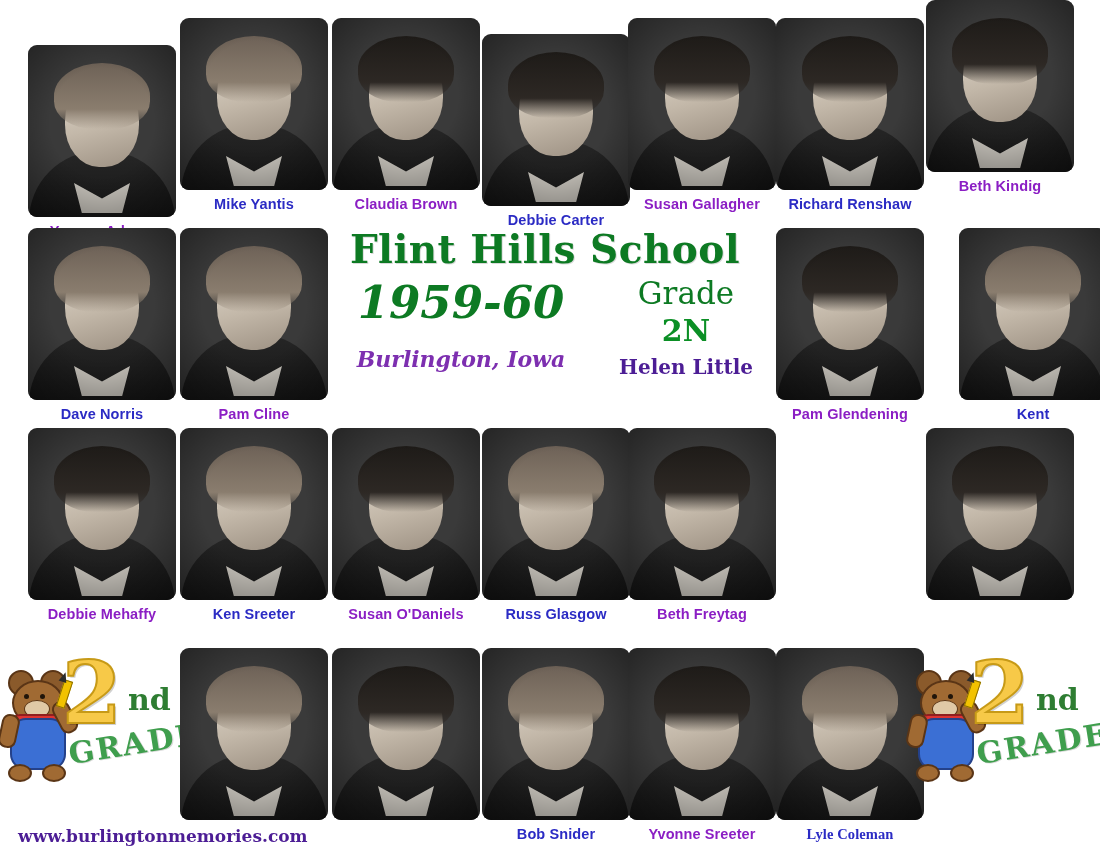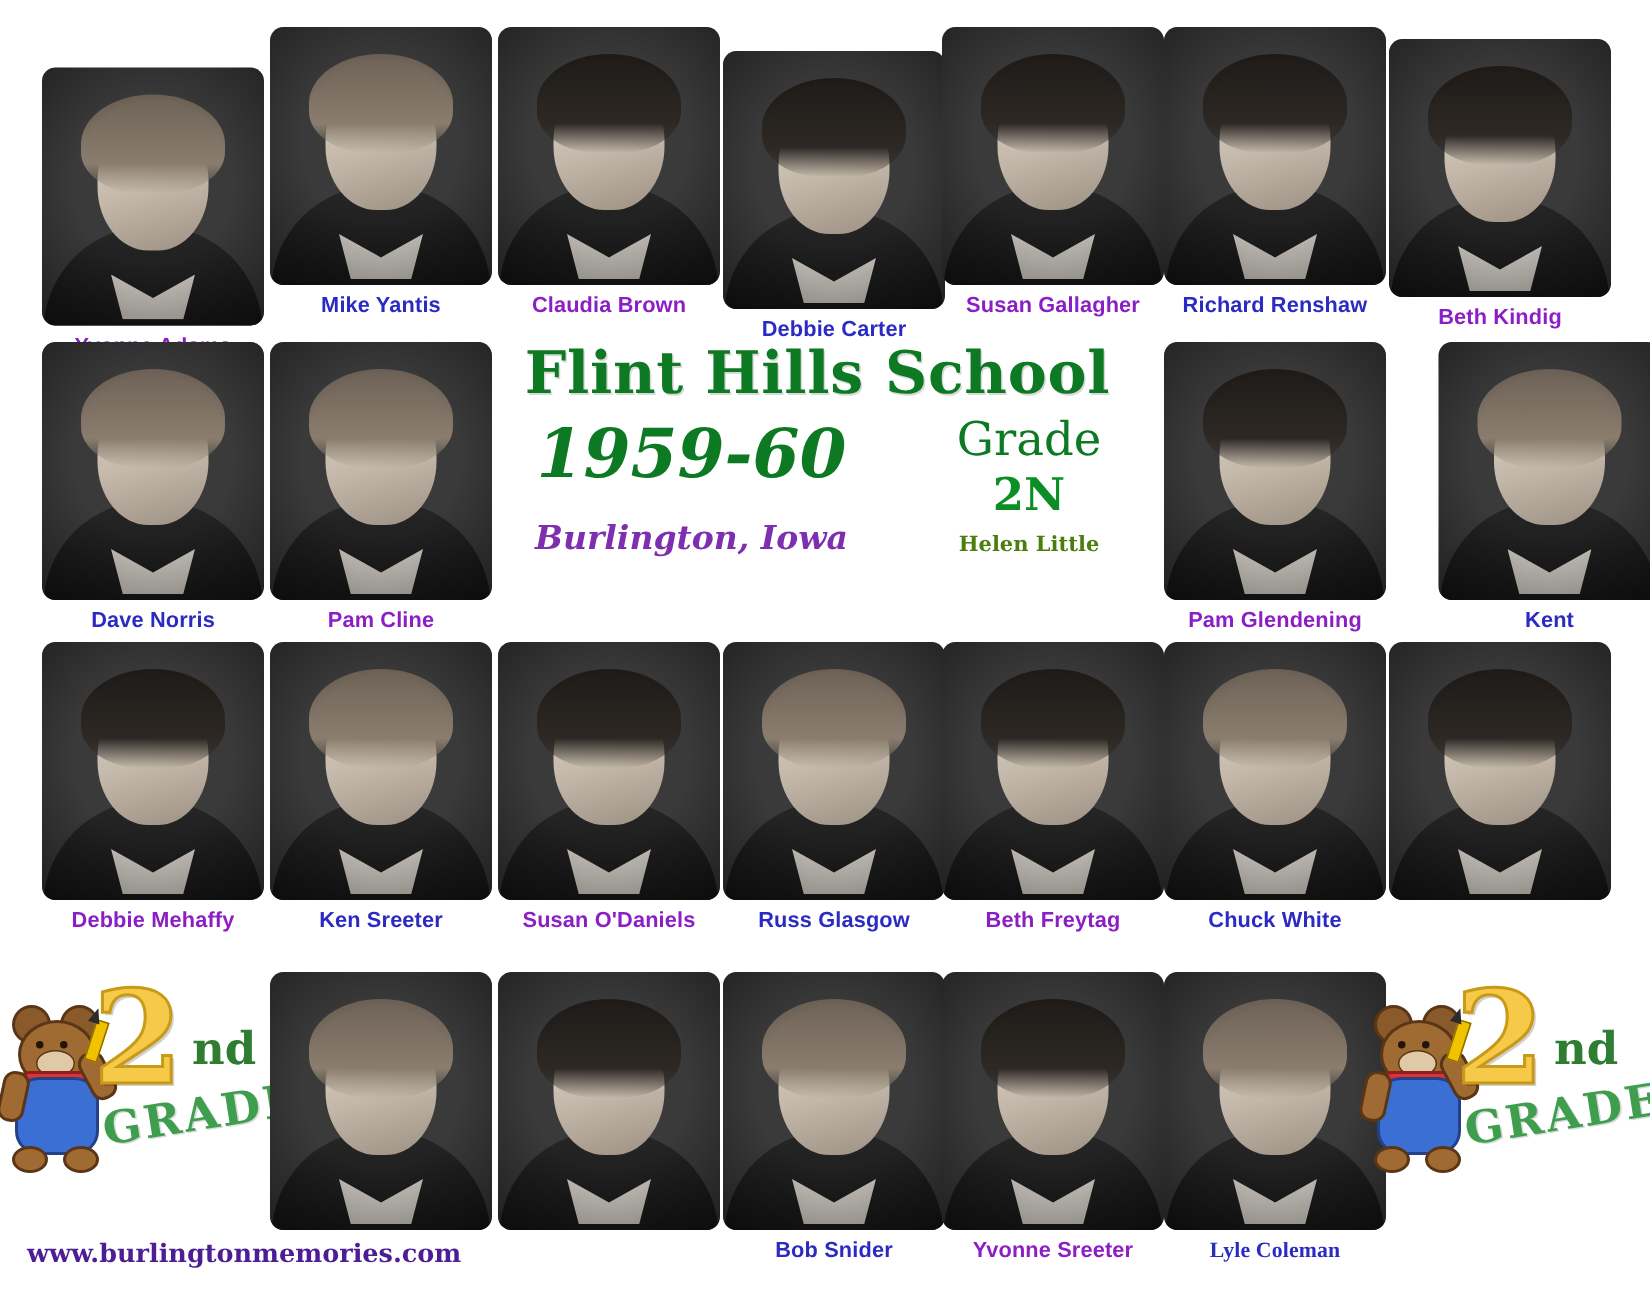--- a/index.html
+++ b/index.html
@@ -168,22 +168,22 @@
     color: #0b8f25;
     line-height: 1;
   }
   #teacher {
     position: absolute;
     right: 6px;
     top: 127px;
     width: 196px;
     font-family: "DejaVu Serif", serif;
     font-weight: bold;
-    font-size: 14px;
-    color: #4d7c0f;
+    font-size: 20px;
+    color: #4c1d95;
   }
 
   
   .logo {
     position: absolute;
     width: 184px;
     height: 150px;
   }
   .logo .two {
     position: absolute;
@@ -320,21 +320,21 @@
       <div class="bg"></div>
       <div class="shoulders"></div>
       <div class="head"></div>
       <div class="hair"></div>
       <div class="collar"></div>
       <div class="vignette"></div>
     </div>
     <div class="caption c-blue">Richard Renshaw</div>
   </div>
 
-  <div class="cell" style="left:926px; top:26px;">
+  <div class="cell" style="left:926px; top:0;">
     <div class="photo">
       <div class="bg"></div>
       <div class="shoulders"></div>
       <div class="head"></div>
       <div class="hair"></div>
       <div class="collar"></div>
       <div class="vignette"></div>
     </div>
     <div class="caption c-purple">Beth Kindig</div>
   </div>
@@ -449,31 +449,20 @@
       <div class="bg"></div>
       <div class="shoulders"></div>
       <div class="head"></div>
       <div class="hair"></div>
       <div class="collar"></div>
       <div class="vignette"></div>
     </div>
     <div class="caption c-purple">Beth Freytag</div>
   </div>
 
-  <div class="cell" style="left:776px; top:428px;">
-    <div class="photo light">
-      <div class="bg"></div>
-      <div class="shoulders"></div>
-      <div class="head"></div>
-      <div class="hair"></div>
-      <div class="collar"></div>
-      <div class="vignette"></div>
-    </div>
-    <div class="caption c-blue">Chuck White</div>
-  </div>
 
   <div class="cell" style="left:926px; top:428px;">
     <div class="photo">
       <div class="bg"></div>
       <div class="shoulders"></div>
       <div class="head"></div>
       <div class="hair"></div>
       <div class="collar"></div>
       <div class="vignette"></div>
     </div>

